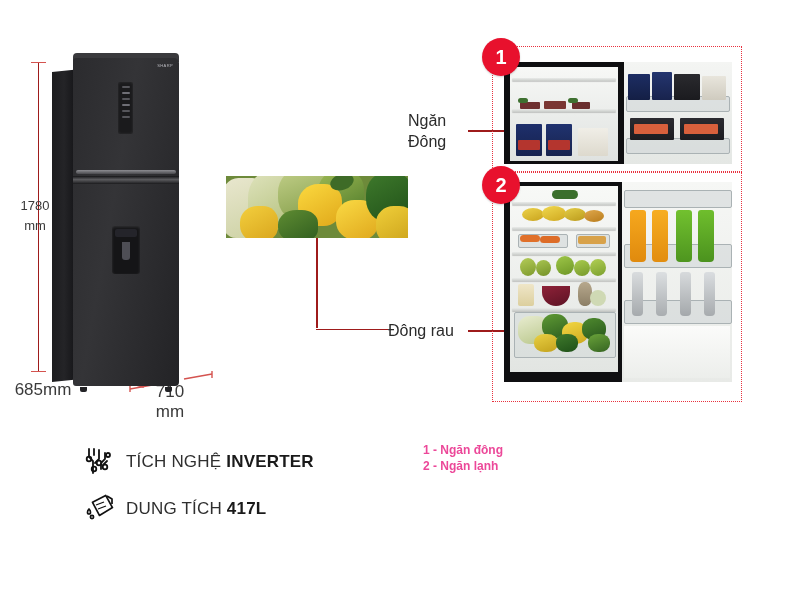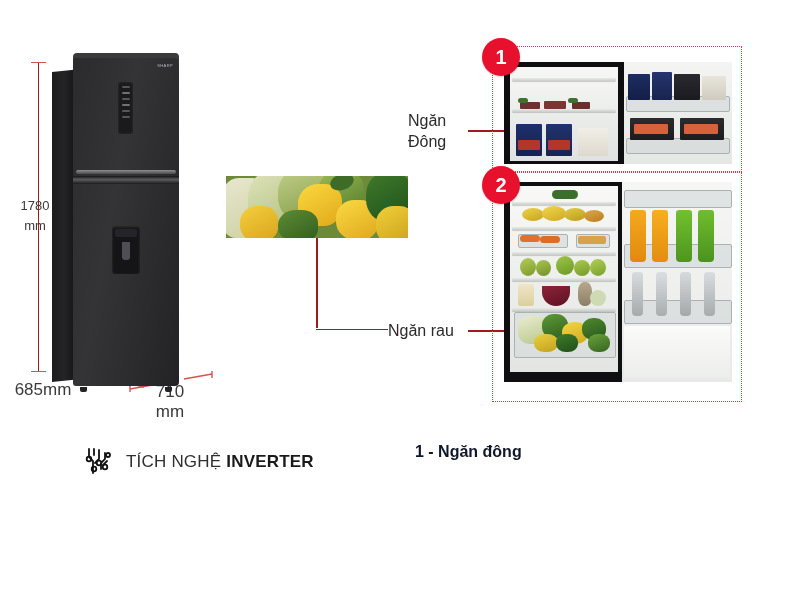--- a/index.html
+++ b/index.html
@@ -128,21 +128,21 @@
 
   
   .specs{position:absolute;left:70px;top:438px;width:330px;}
   .spec-row{display:flex;align-items:center;height:47px;}
   .spec-ico{width:56px;height:44px;display:flex;align-items:center;justify-content:center;flex:0 0 56px;}
   .spec-txt{font-size:17px;color:#2f2f2f;letter-spacing:.2px;}
   .spec-txt b{font-weight:bold;color:#1a1a1a;}
 
   
   .legend{position:absolute;left:407px;top:443px;width:370px;}
-  .lg-title{font-size:16px;font-weight:bold;color:#0f172a;margin:0 0 2px 8px;}
+  .lg-title{font-size:12px;font-weight:bold;color:#ec4899;margin:0 0 2px 16px;}
   .lg-body{font-size:16px;color:#2b2b2b;line-height:22px;margin:0 0 14px 0;}
 </style>
 </head>
 <body>
 
 <div class="stage">
 
   <div class="dim-v"></div>
   <div class="dim-v-label">
     <span>1780</span><br>
@@ -213,21 +213,21 @@
     <div class="vl-h"></div>
   </div>
 
   <div class="callout" style="left:408px;top:110px;text-align:left;">
     <span>Ngăn</span><br>
     <span>Đông</span>
   </div>
   <div class="lead-h" style="left:468px;top:130px;width:75px;"></div>
   <div class="lead-dot" style="left:540px;top:126px;"></div>
 
-  <div class="callout" style="left:388px;top:320px;">Ngăn rau</div>
+  <div class="callout" style="left:388px;top:320px;">Đông rau</div>
   <div class="lead-h" style="left:468px;top:330px;width:105px;"></div>
   <div class="lead-dot" style="left:568px;top:326px;"></div>
 
   <div class="dbox" style="left:492px;top:46px;width:248px;height:124px;"></div>
 
   <div class="interior" style="left:504px;top:62px;width:228px;height:102px;">
     <div class="cab" style="left:0;top:0;width:228px;height:102px;background:#0e0e10;"></div>
 
     <div class="cab" style="left:6px;top:5px;width:108px;height:94px;background:linear-gradient(180deg,#f7f8f6,#dfe2e0);"></div>
     <div class="shelf" style="left:8px;top:16px;width:104px;height:3px;"></div>
@@ -335,20 +335,36 @@
           <circle cx="24" cy="22" r="2.3"></circle>
           <circle cx="13" cy="24" r="2.3"></circle>
           <circle cx="27" cy="10" r="2"></circle>
         </svg>
       </div>
       <div class="spec-txt">
         <span>TÍCH NGHỆ </span><b>INVERTER</b>
       </div>
     </div>
 
+    <div class="spec-row">
+      <div class="spec-ico">
+        <svg width="34" height="34" viewBox="0 0 34 34" fill="none" stroke="#111" stroke-width="1.7" stroke-linejoin="round">
+          <path d="M12 9 L26 4 L31 17 L17 23 Z" transform="rotate(-8 21 13)"></path>
+          <path d="M26 4 L31 7 L31 12"></path>
+          <path d="M15 13 L23 10" stroke-width="1.3"></path>
+          <path d="M17 17 L25 14" stroke-width="1.3"></path>
+          <path d="M8 17 C6 19 6 22 8 22 C10 22 10 19 8 17Z"></path>
+          <circle cx="11" cy="25" r="1.6"></circle>
+        </svg>
+      </div>
+      <div class="spec-txt">
+        <span>DUNG TÍCH </span><b>417L</b>
+      </div>
+    </div>
 
   </div>
 
   <div class="legend">
     <p class="lg-title">1 - Ngăn đông</p>
+    <p class="lg-title">2 - Ngăn lạnh</p>
   </div>
 
 </div>
 
 </body></html>

